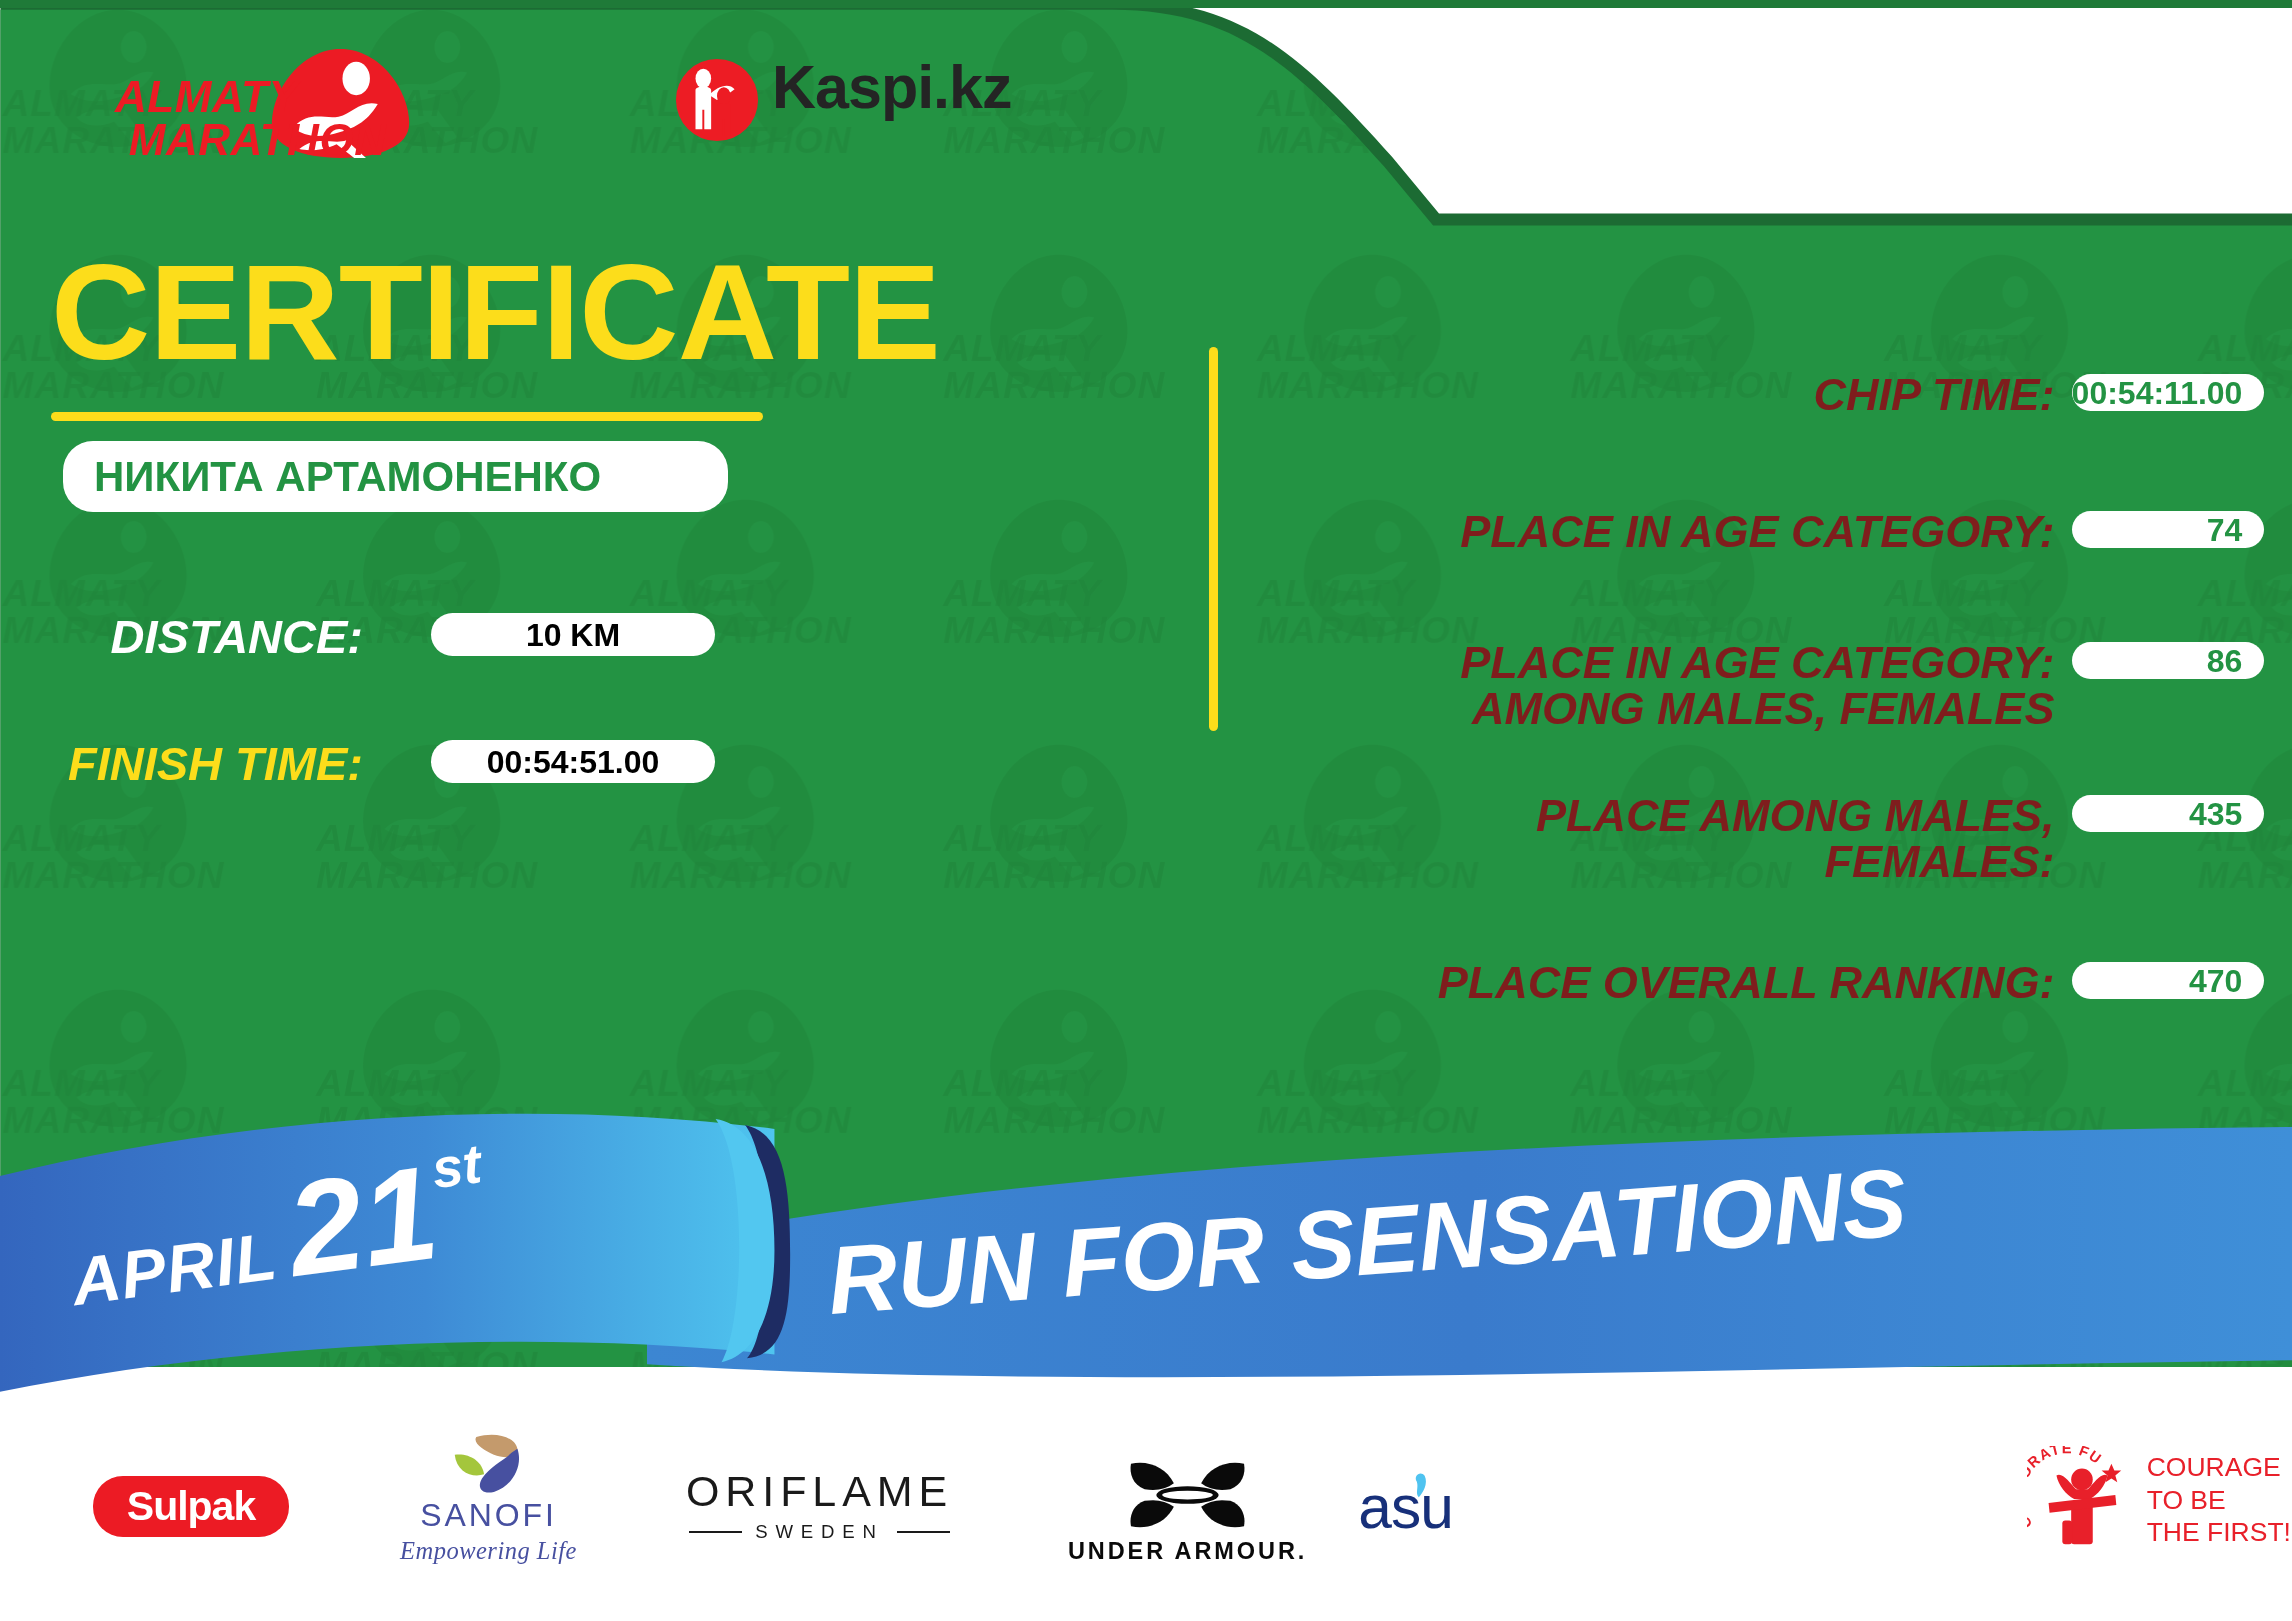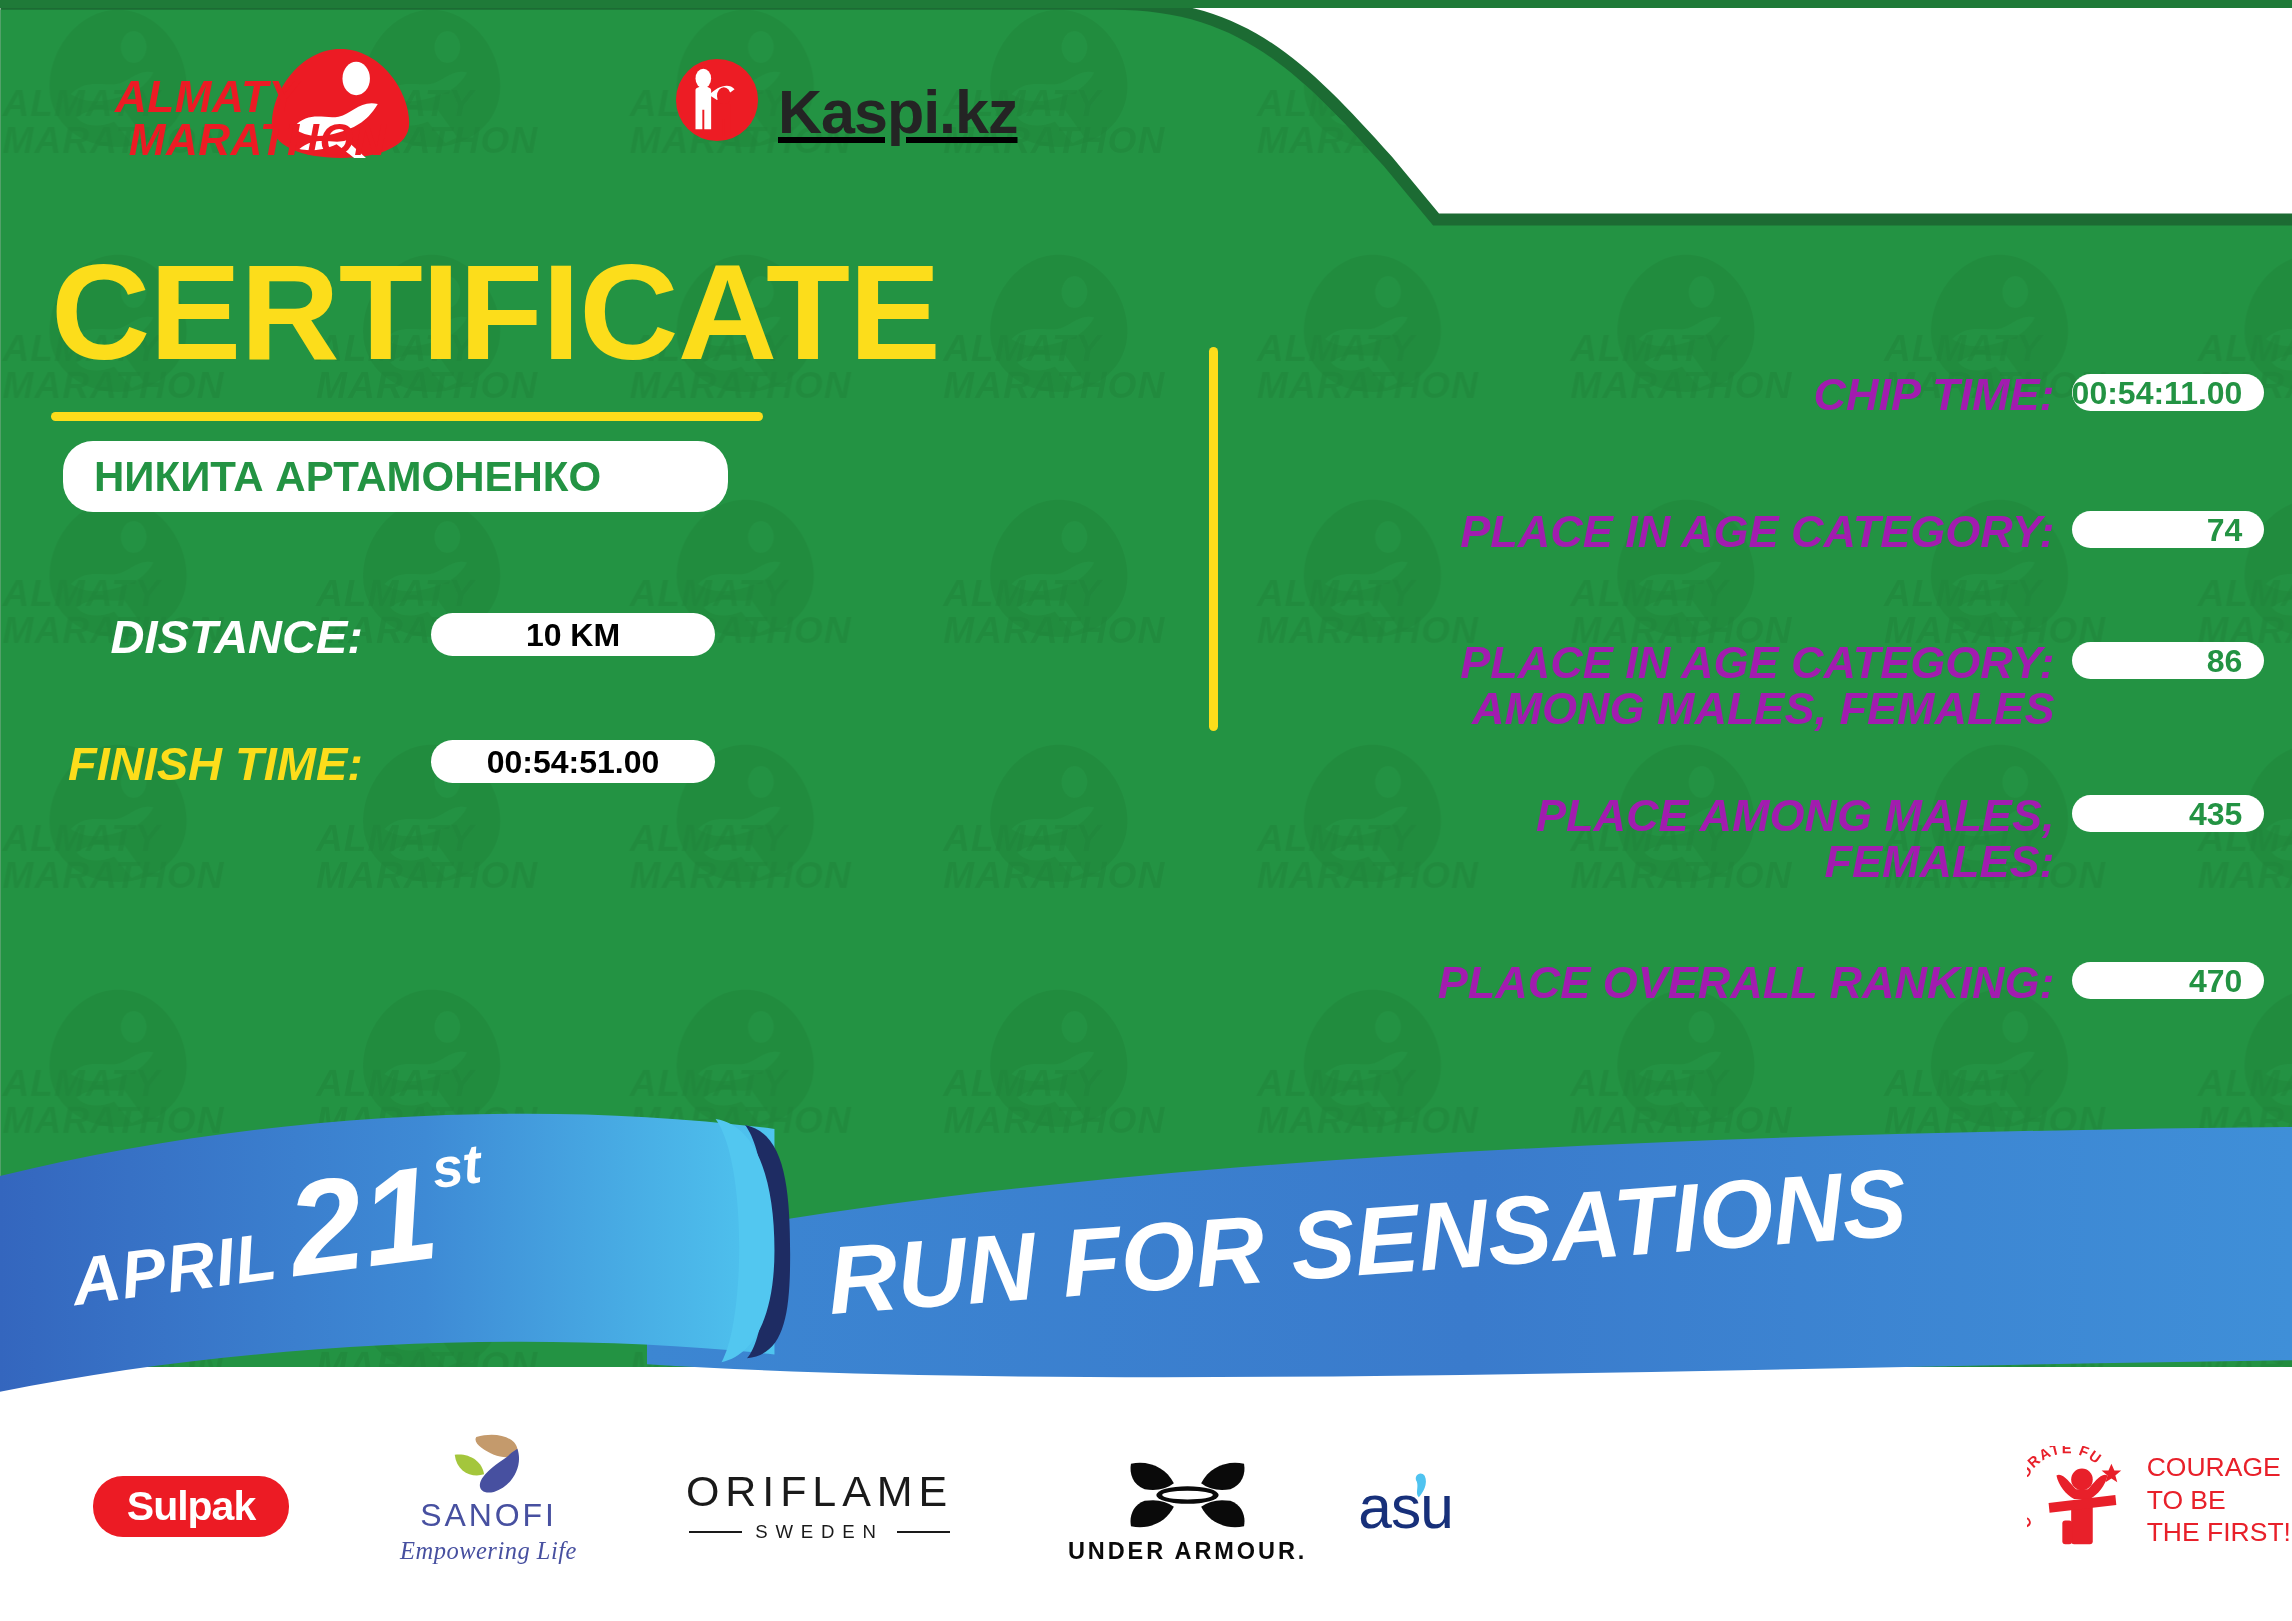--- a/index.html
+++ b/index.html
@@ -42,21 +42,21 @@
   .green-svg { position:absolute; left:0; top:0; }
 
   
   .header-logos {
     position: absolute;
     left: 0; top: 0;
     width: 1157px; height: 196px;
     z-index: 14;
   }
   .am-logo { position:absolute; left:113px; top:47px; }
-  .kaspi-logo { position:absolute; left:674px; top:57px; display:flex; align-items:flex-end; gap:18px;text-decoration:underline; }
+  .kaspi-logo { position:absolute; left:674px; top:57px; display:flex; align-items:flex-start; gap:12px; }
   .kaspi-text {
     font-family: "Liberation Sans", sans-serif;
     font-weight: 700;
     font-size: 61px;
     color: #242424;
     letter-spacing: -1px;
     line-height: 1;
   }
 
   
@@ -173,21 +173,21 @@
     display: flex;
     align-items: flex-start;
   }
   .srow .slabel {
     flex: 1 1 auto;
     font-family: "Liberation Sans Narrow", "Liberation Sans", sans-serif;
     font-weight: 700;
     font-style: italic;
     font-size: 45px;
     line-height: 1.03;
-    color: #a21caf;
+    color: #7f1d1d;
     text-align: right;
     letter-spacing: 0px;
     padding-right: 17.6px;
     white-space: pre-line;
   }
   .srow .spill {
     flex: 0 0 auto;
     width: 192px;
     height: 37px;
     border-radius: 21.6px;

